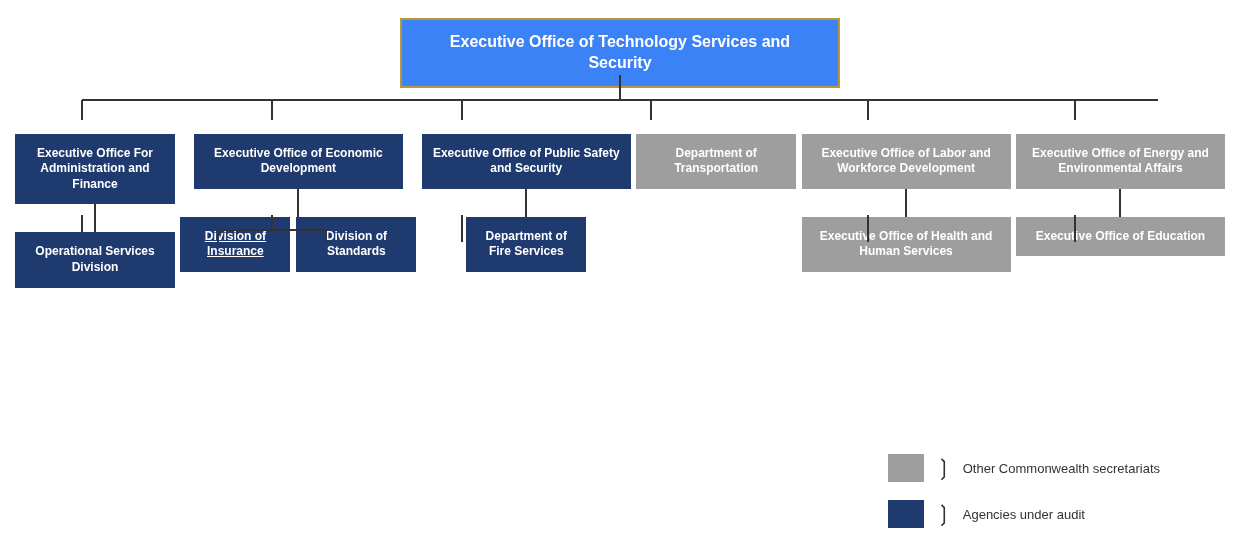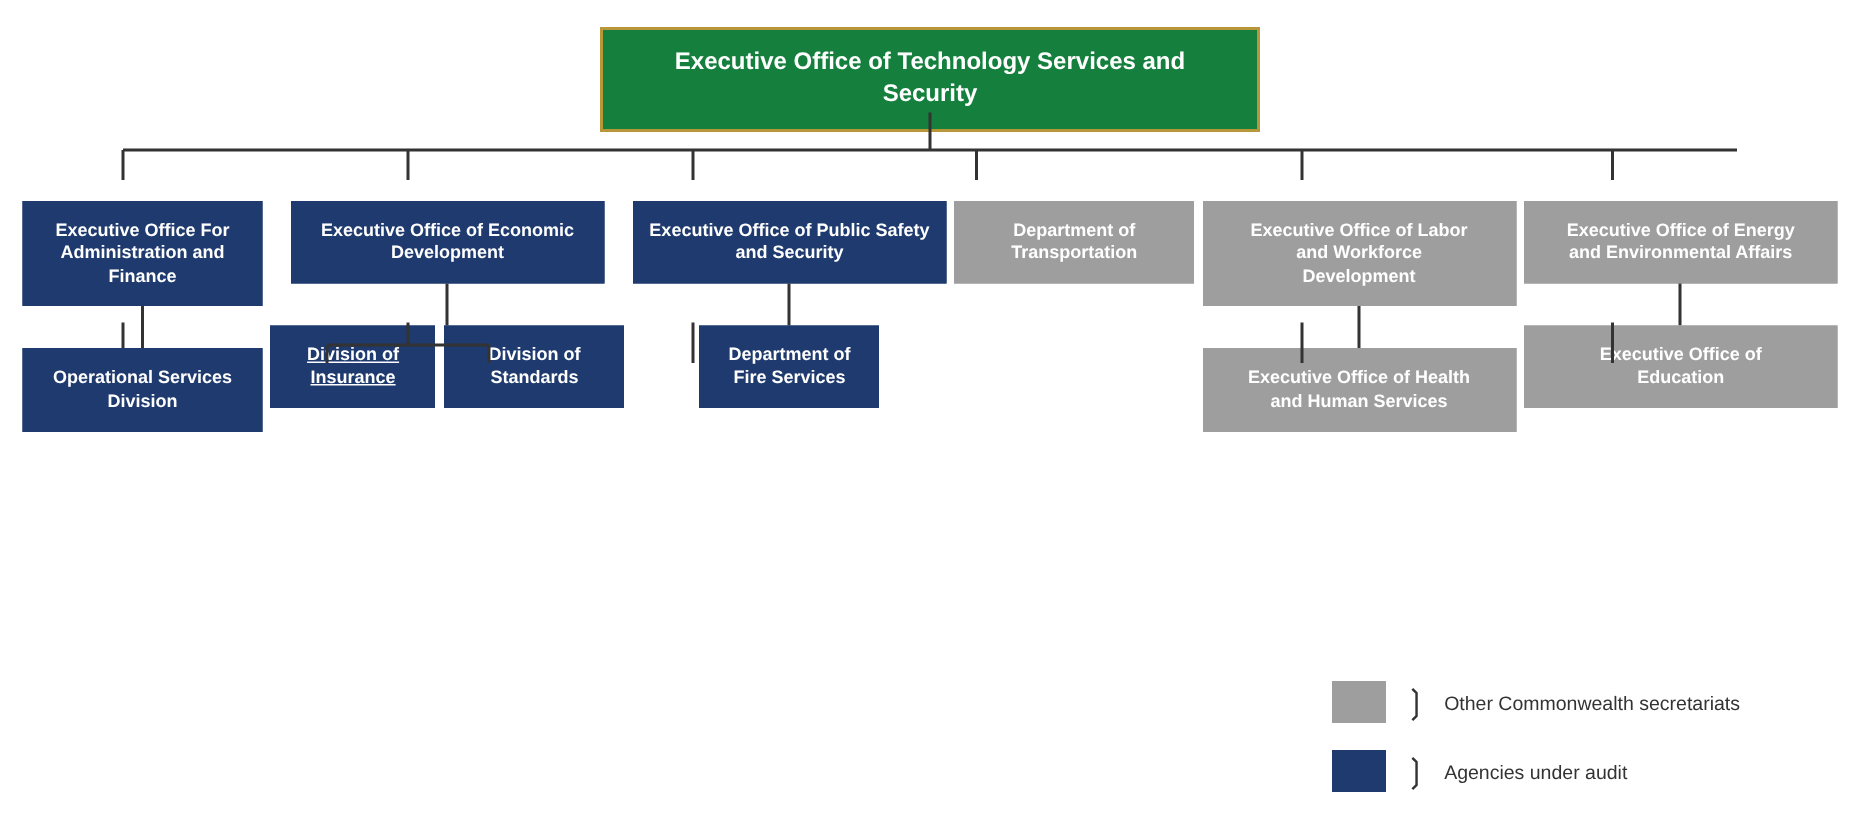--- a/index.html
+++ b/index.html
@@ -20,21 +20,21 @@
     }
 
     
     .root-row {
       display: flex;
       justify-content: center;
       margin-bottom: 0;
     }
 
     .root-box {
-      background: #15803d;
+      background: #3b82f6;
       border: 2px solid #b8973a;
       color: #fff;
       font-weight: bold;
       font-size: 16px;
       text-align: center;
       padding: 12px 20px;
       width: 440px;
       line-height: 1.3;
     }
 
@@ -74,21 +74,21 @@
       line-height: 1.3;
     }
 
     .box-gray {
       background: #9e9e9e;
       border: 2px solid #9e9e9e;
       color: #fff;
       font-weight: bold;
       font-size: 12px;
       text-align: center;
-      padding: 10px 24px;
+      padding: 10px 8px;
       line-height: 1.3;
     }
 
     .w160 { width: 160px; }
     .w175 { width: 209px; }
 
     
     .level2-row {
       display: flex;
       gap: 6px;

